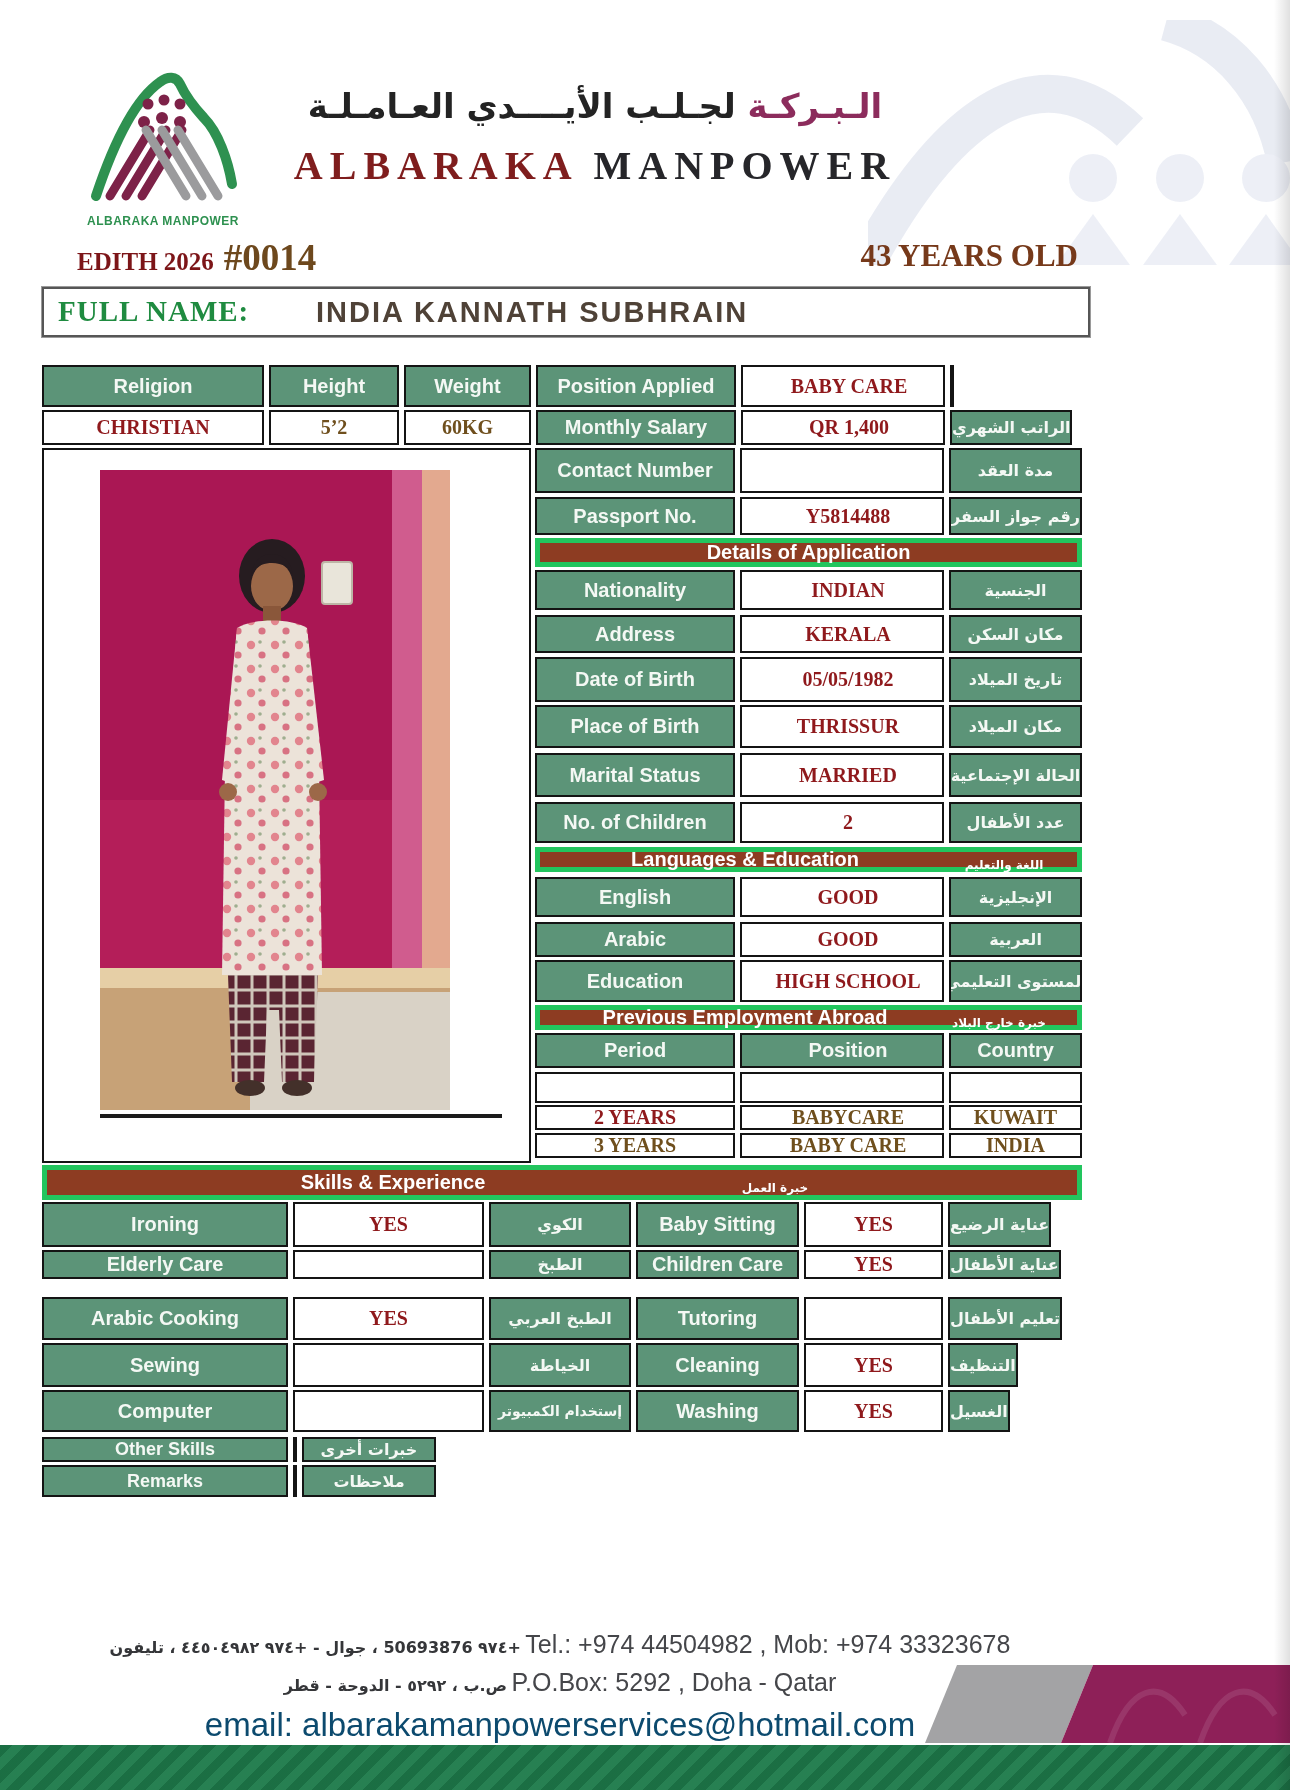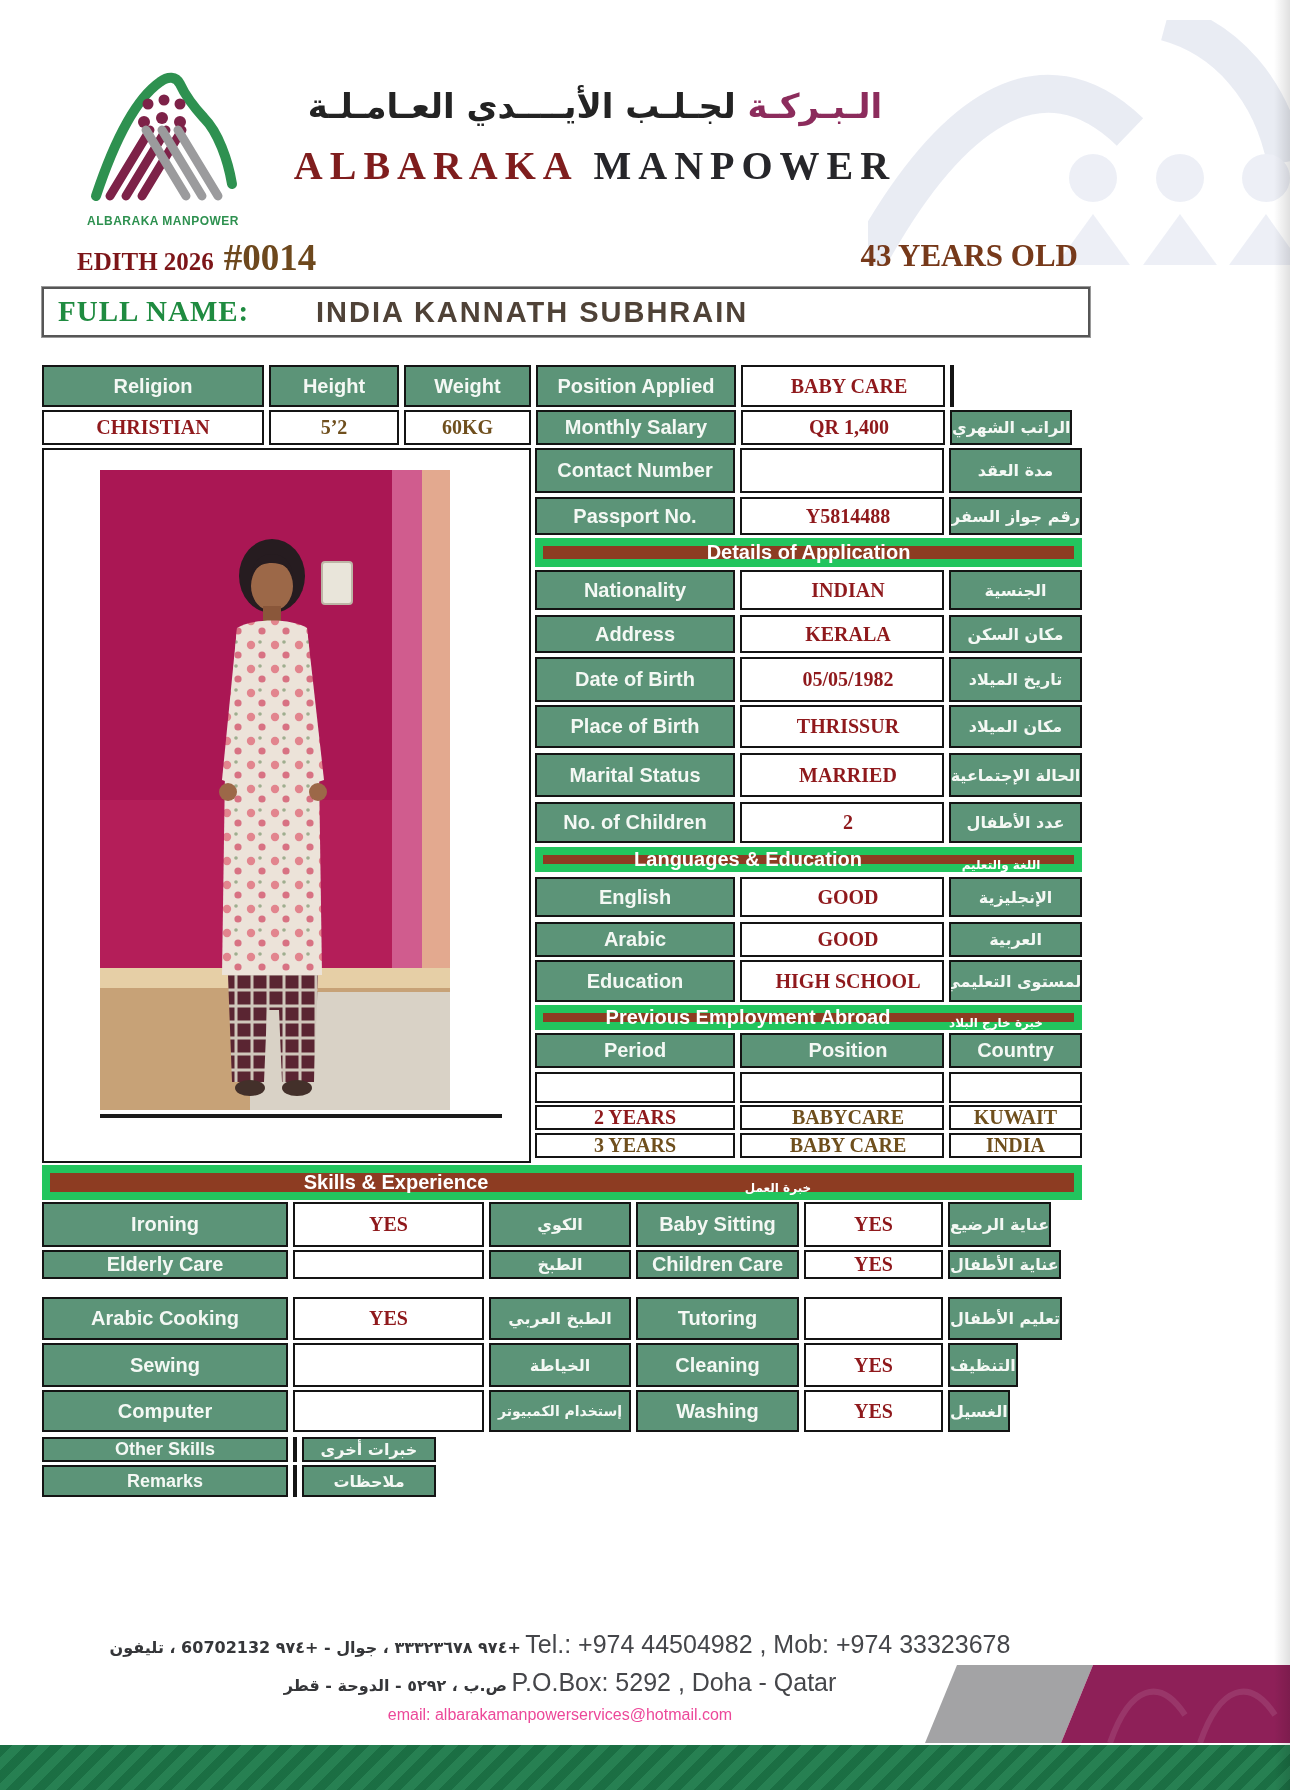--- a/index.html
+++ b/index.html
@@ -27,39 +27,39 @@
   .name-value{position:absolute;left:272px;top:7px;font:bold 29px "Liberation Sans",sans-serif;color:#4f4237;letter-spacing:2px;}
   
   .table{position:absolute;left:42px;top:362px;width:1040px;height:1140px;}
   .trow{position:absolute;display:flex;gap:5px;}
   .cell{box-sizing:border-box;border:2px solid #141414;display:flex;align-items:center;justify-content:center;
         overflow:hidden;white-space:nowrap;}
   .g{background:#5c9478;color:#f4f8f4;font:bold 20px "Liberation Sans",sans-serif;}
   .w{background:#ffffff;font:bold 20px "Liberation Serif",serif;color:#8f191c;}
   .brown{color:#6f4f1d;}
   .gar{font-family:"DejaVu Sans",sans-serif;font-size:16px;font-weight:bold;direction:rtl;}
-  .banner{box-sizing:border-box;background:#8d3c22;border:8px solid #22c55e;position:relative;
+  .banner{box-sizing:border-box;background:#8d3c22;border:5px solid #22c55e;position:relative;
           color:#fff;font:bold 20px "Liberation Sans",sans-serif;}
   .banner .ctr{position:absolute;inset:0;display:flex;align-items:center;justify-content:center;}
   .banner .b-en{position:absolute;top:0;bottom:0;display:flex;align-items:center;justify-content:center;}
   .banner .b-ar{position:absolute;top:0;bottom:0;display:flex;align-items:center;justify-content:center;
                 font-family:"DejaVu Sans",sans-serif;font-size:12px;direction:rtl;margin-top:10px;}
   .cA1{width:222px;}.cA2{width:130px;}.cA3{width:127px;}
   .cB{width:200px;}.cC{width:204px;padding-left:12px;}.cD{flex:1;}
   .s1{width:246px;}.s2{width:191px;}.s3{width:142px;}.s4{width:163px;}.s5{width:139px;}.s6{flex:1;}
   .photo-cell{position:absolute;left:0;top:86px;width:489px;height:715px;background:#fff;
               box-sizing:border-box;border:2px solid #141414;}
   .photo{position:absolute;left:56px;top:20px;width:350px;height:640px;}
   .photo-underline{position:absolute;left:56px;top:664px;width:402px;height:4px;background:#1b1b1b;}
   
   .footer{position:absolute;left:40px;top:1630px;width:1040px;text-align:center;color:#45464a;}
   .f-line{margin-bottom:9px;}
   .f-ar{font-family:"DejaVu Sans",sans-serif;font-size:16px;font-weight:bold;color:#353639;}
   .f-en{font-size:25px;color:#45464a;}
-  .f-email{font-size:16px;color:#ec4899;}
+  .f-email{font-size:33px;color:#0c4a6e;}
   .green-band{position:absolute;left:0;top:1745px;width:1290px;height:45px;background:#1e7b4b;
       background-image:repeating-linear-gradient(135deg,rgba(0,0,0,.10) 0 9px,rgba(255,255,255,.04) 9px 18px);}
   .edge-strip{position:absolute;right:0;top:0;width:16px;height:1790px;
       background:linear-gradient(to right,rgba(0,0,0,0),rgba(0,0,0,.12));}
 </style>
 </head>
 <body>
 
 <div class="page">
 
@@ -332,21 +332,21 @@
     <div class="trow" style="left:0;top:1103px;height:32px">
       <div class="cell g s1" style="font-size:18px">Remarks</div>
       <div class="cell w" style="flex:1"></div>
       <div class="cell g gar" style="width:134px">ملاحظات</div>
     </div>
 
   </div>
 
   <div class="footer">
     <div class="f-line">
-      <span class="f-ar" dir="ltr">‏+٩٧٤ ٣٣٣٢٣٦٧٨ ، جوال - ‏+٩٧٤ 60702132 ، تليفون</span>
+      <span class="f-ar" dir="ltr">‏+٩٧٤ 50693876 ، جوال - ‏+٩٧٤ ٤٤٥٠٤٩٨٢ ، تليفون</span>
       <span class="f-en">Tel.: +974 44504982 , Mob: +974 33323678</span>
     </div>
     <div class="f-line">
       <span class="f-ar" dir="ltr">ص.ب ، ٥٢٩٢ - الدوحة - قطر</span>
       <span class="f-en">P.O.Box: 5292 , Doha - Qatar</span>
     </div>
     <div class="f-line">
       <span class="f-email">email: albarakamanpowerservices@hotmail.com</span>
     </div>
   </div>

